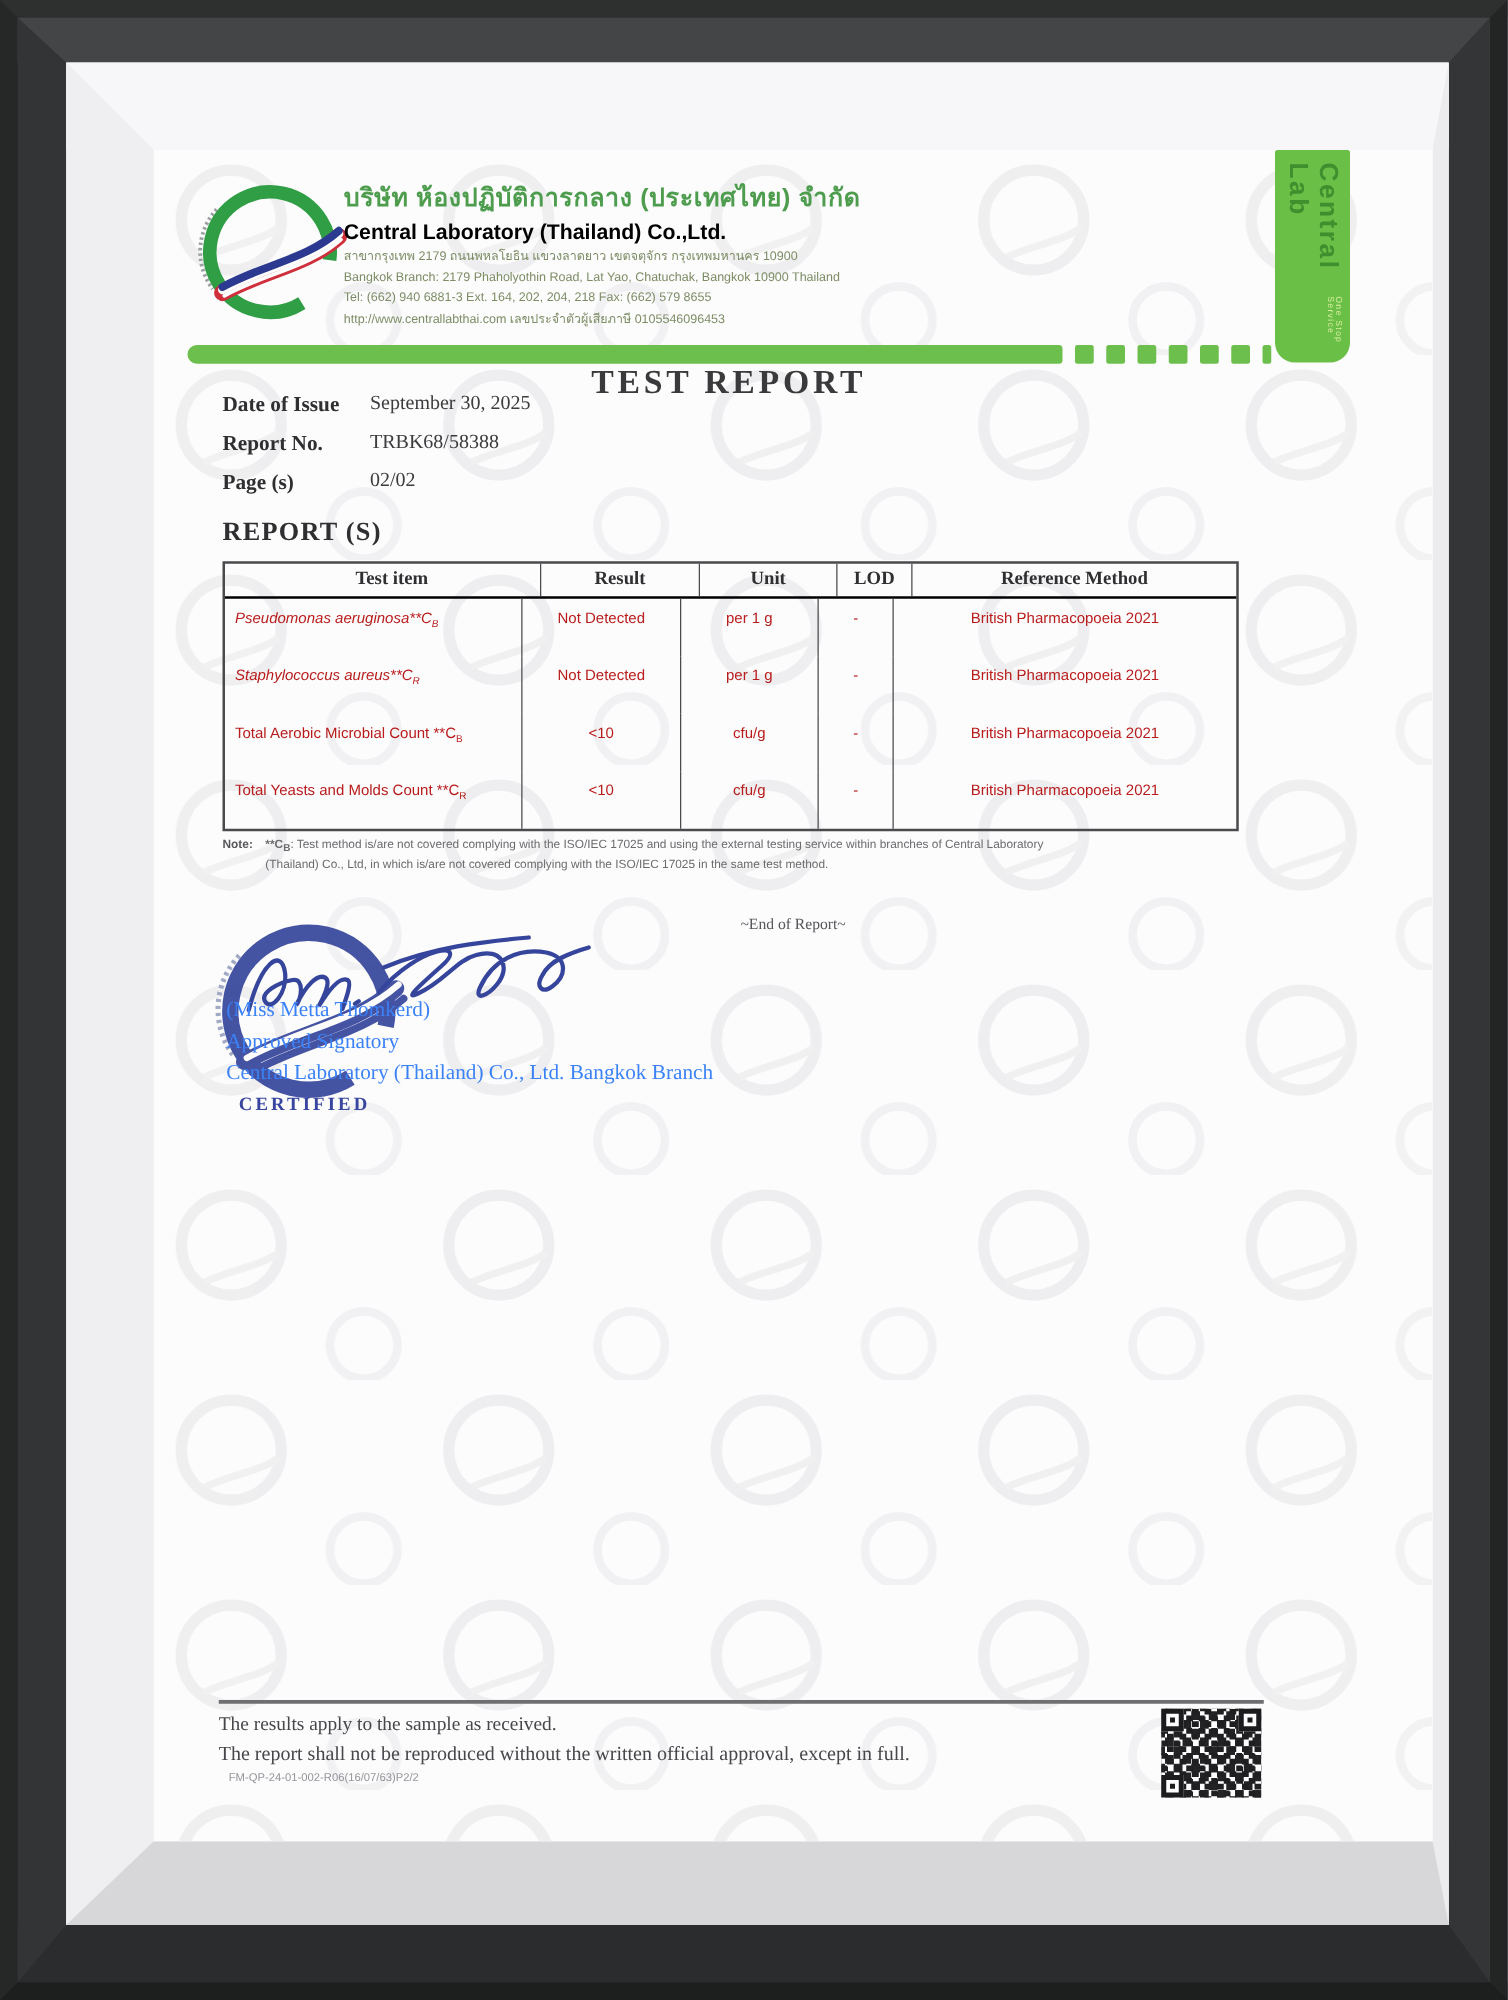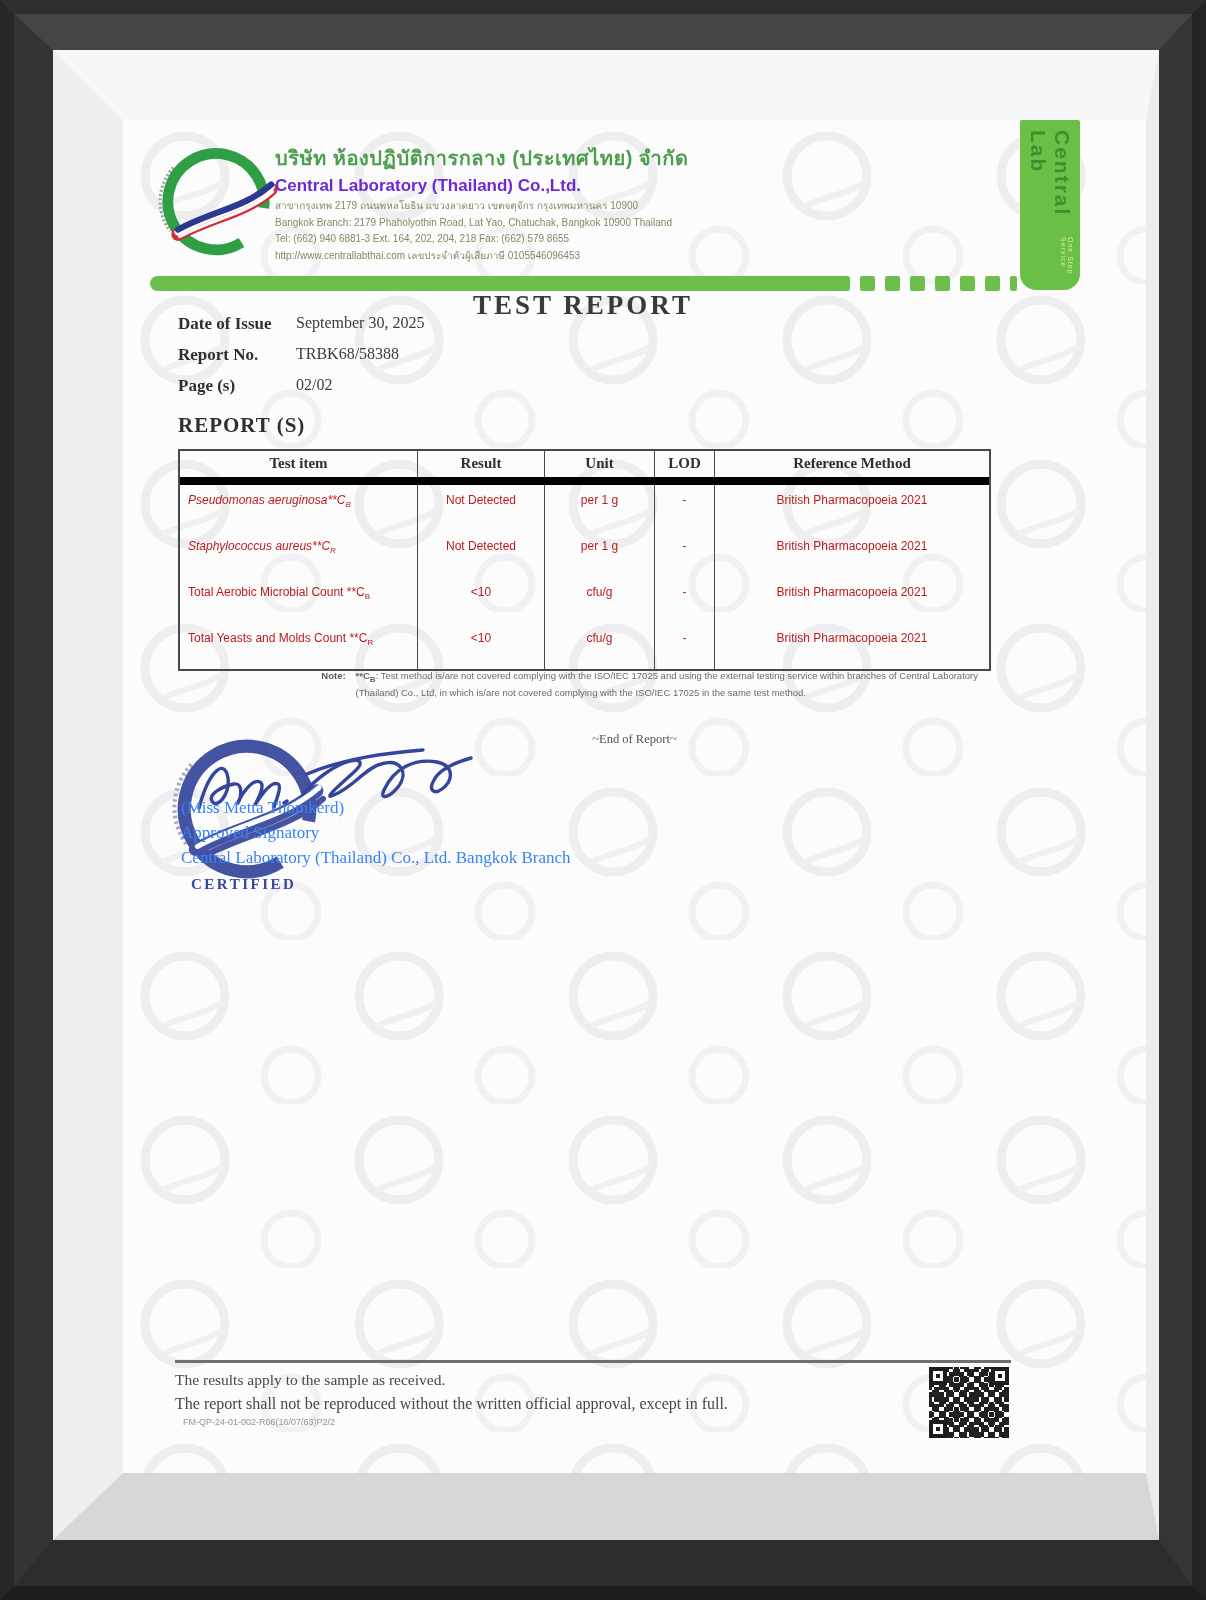--- a/index.html
+++ b/index.html
@@ -16,21 +16,21 @@
        border-width:70px 13px 67px 70px;
        border-color:#f7f7f9 #ececee #d7d7d9 #efeff1;background:#fcfcfd;}
   .page{position:absolute;inset:0;overflow:hidden;background:#fcfcfd;}
   .wm{position:absolute;inset:0;opacity:.8;}
   .content{position:absolute;inset:0;filter:blur(0.35px);}
 
   
   .logo{position:absolute;left:27px;top:16px;width:132px;height:136px;}
   .hdr{position:absolute;left:152px;top:22px;width:740px;font-family:"Liberation Sans",sans-serif;}
   .hdr-th{font-size:20px;font-weight:700;color:#4e9d4e;letter-spacing:.5px;}
-  .hdr-en{font-size:17px;font-weight:700;color:#6d28d9;margin-top:2px;}
+  .hdr-en{font-size:17px;font-weight:700;color:#000000;margin-top:2px;}
   .hdr-sm{font-size:10px;color:#7d8c64;margin-top:3px;line-height:13.5px;}
   .greenbar{position:absolute;left:27px;top:156px;height:15px;display:flex;align-items:center;}
   .gb-solid{width:700px;height:15px;background:#6cbf4c;border-radius:8px 3px 3px 8px;}
   .dash{width:15px;height:15px;background:#6cbf4c;margin-left:10px;border-radius:2px;}
   .dash.sm{width:7px;}
   .tab{position:absolute;left:897px;top:0px;width:60px;height:170px;background:#6abf47;
        border-radius:2px 2px 16px 16px;display:flex;justify-content:center;align-items:flex-start;padding-top:10px;}
   .tab-inner{writing-mode:vertical-rl;text-orientation:mixed;display:flex;gap:3px;}
   .tab-title{font-family:"Liberation Sans",sans-serif;font-size:21px;font-weight:700;color:#3f8f2f;letter-spacing:2px;}
   .tab-sub{font-family:"Liberation Sans",sans-serif;font-size:7px;color:#d9ef9d;letter-spacing:1px;}
@@ -41,31 +41,31 @@
   .meta{position:absolute;left:55px;top:194px;}
   .meta-row{display:flex;margin-bottom:11px;}
   .meta-label{width:118px;font-size:17px;font-weight:700;color:#2f2f31;}
   .meta-value{font-size:16px;color:#3c3c3e;}
 
   
   .section-title{position:absolute;left:55px;top:293px;font-size:21px;font-weight:700;color:#2f2f31;letter-spacing:1px;}
   .rtable{position:absolute;left:55px;top:329px;width:813px;border:2px solid #4a4a4c;}
   .trow{display:grid;grid-template-columns:238px 127px 110px 60px 1fr;}
   .thead .tcell{font-size:15px;font-weight:700;color:#2f2f31;text-align:center;padding:4px 2px 5px;}
-  .thead{border-bottom:8px solid #000000;}
+  .thead{border-bottom:2px solid #000000;padding-left:15px;}
   .tcell{border-right:1.5px solid #4a4a4c;min-height:0;}
   .tcell:last-child{border-right:none;}
   .tbody .trow .tcell{height:46px;padding-top:8px;font-family:"Liberation Sans",sans-serif;
       font-size:12px;color:#b91c1c;text-align:center;}
   .tbody .trow .tcell.item{text-align:left;padding-left:8px;}
   .item.it{font-style:italic;}
   .mk sub{font-size:8px;}
 
   .note{position:absolute;left:55px;top:549px;width:800px;font-family:"Liberation Sans",sans-serif;
-        font-size:9.5px;color:#6b6b6e;line-height:13px;display:flex;justify-content:flex-end;}
+        font-size:9.5px;color:#6b6b6e;line-height:13px;display:flex;}
   .note-label{font-weight:700;margin-right:10px;color:#58585b;}
   .eor{position:absolute;left:0;right:0;top:612px;text-align:center;font-size:12.5px;color:#55555a;}
 
   
   .stamp{position:absolute;left:38px;top:604px;width:172px;height:172px;opacity:.92;}
   .sig{position:absolute;left:60px;top:608px;width:310px;height:110px;}
   .sigline{position:absolute;left:58px;font-size:17px;color:#3b82f6;}
   .l-name{top:678px;}
   .l-role{top:703px;}
   .l-org{top:728px;}

